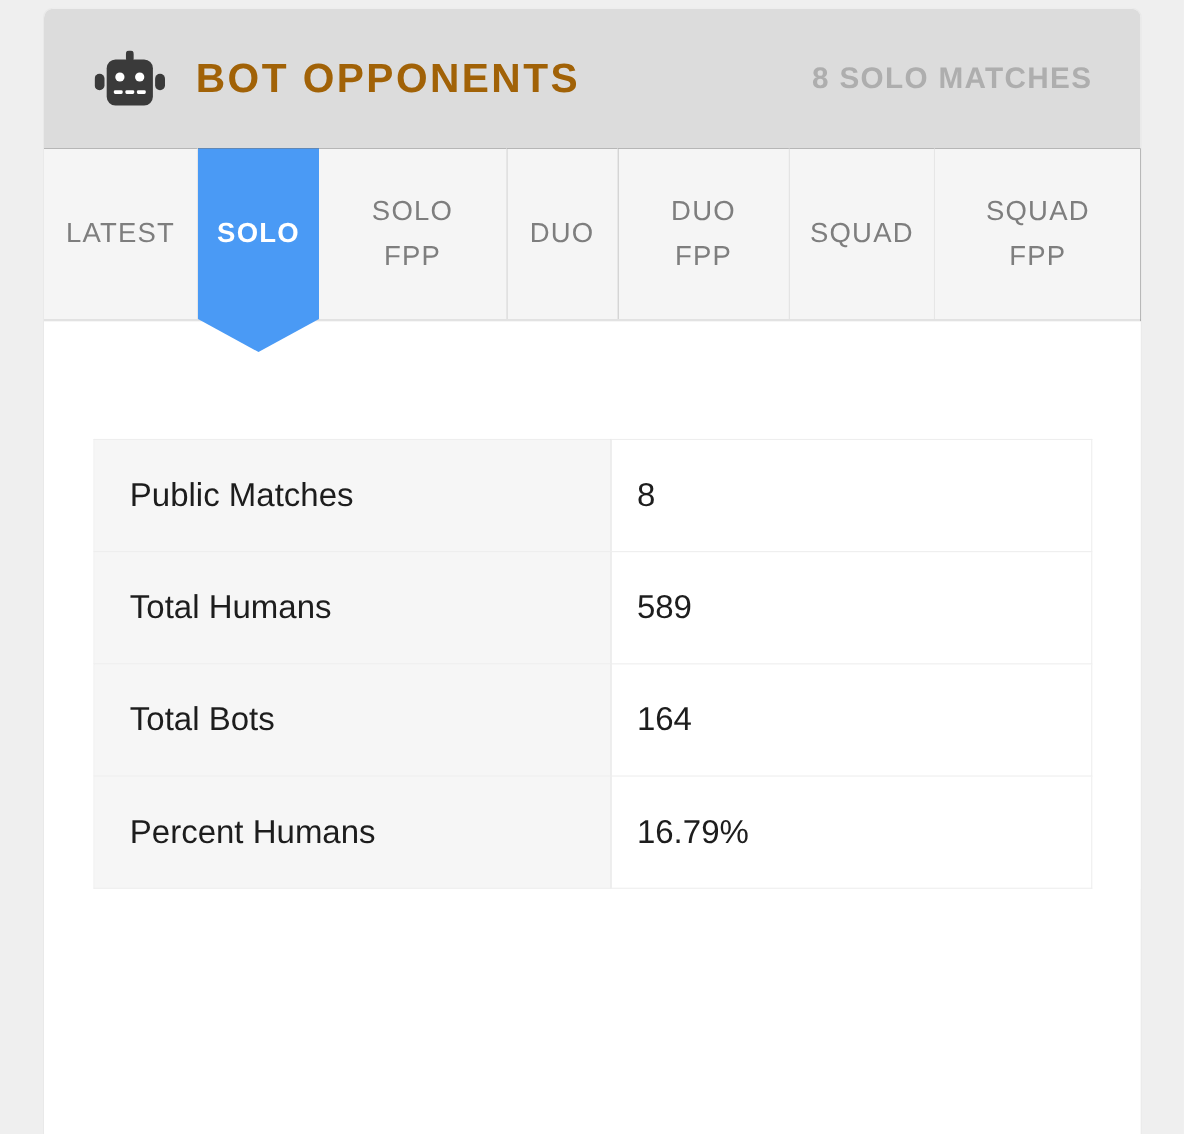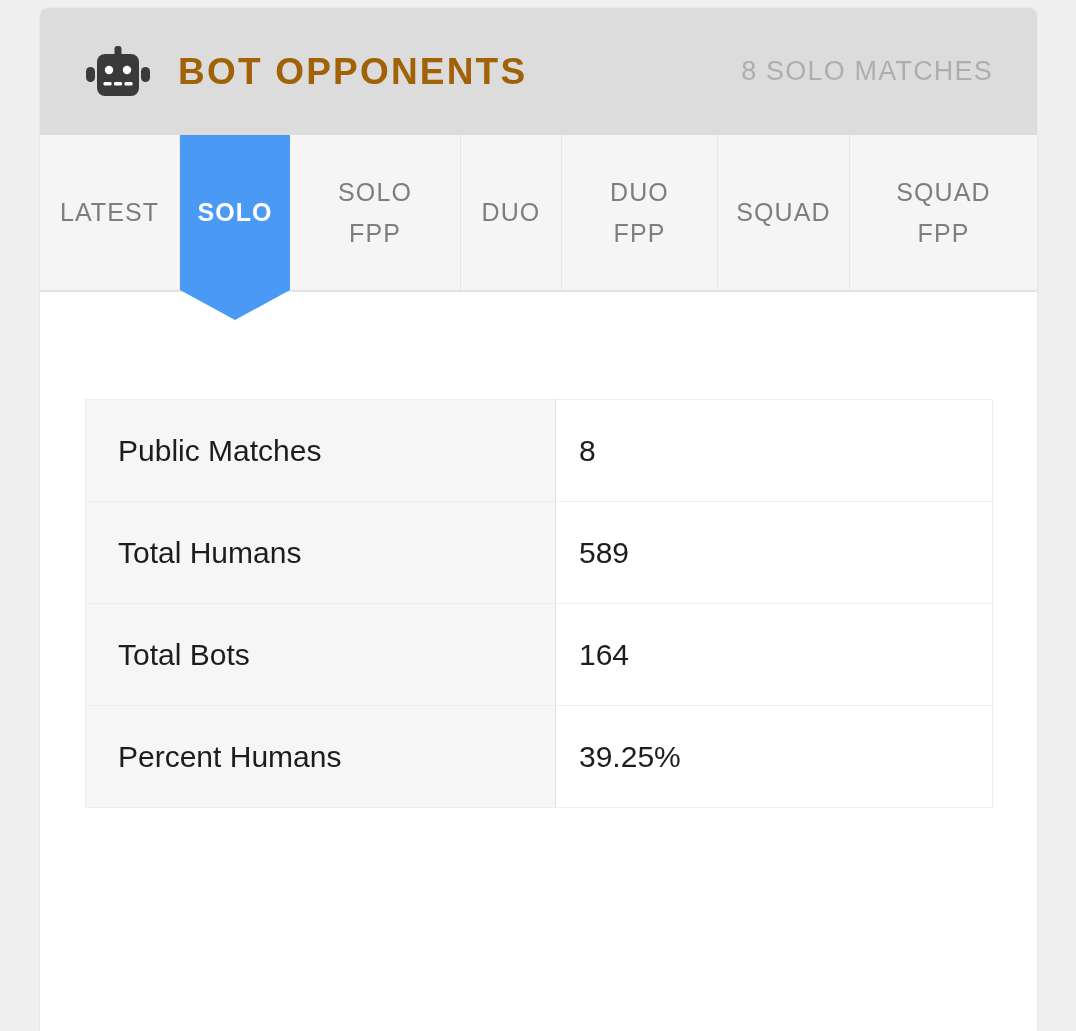--- a/index.html
+++ b/index.html
@@ -52,21 +52,21 @@
     font-size: 37px;
     font-weight: bold;
     color: #a16207;
     letter-spacing: 2.2px;
     white-space: nowrap;
     line-height: 1;
   }
   .header-sub {
     margin-left: auto;
     font-size: 27px;
-    font-weight: normal;
+    font-weight: bold;
     color: #aeaeae;
     letter-spacing: 1.2px;
     white-space: nowrap;
     line-height: 1;
   }
 
   
   .tabbar {
     position: relative;
     height: 155px;
@@ -234,20 +234,20 @@
           <tr>
             <td class="label">Total Humans</td>
             <td class="value">589</td>
           </tr>
           <tr>
             <td class="label">Total Bots</td>
             <td class="value">164</td>
           </tr>
           <tr>
             <td class="label">Percent Humans</td>
-            <td class="value">39.25%</td>
+            <td class="value">16.79%</td>
           </tr>
         </tbody>
       </table>
     </div>
 
   </div>
 </div>
 
 </body></html>

